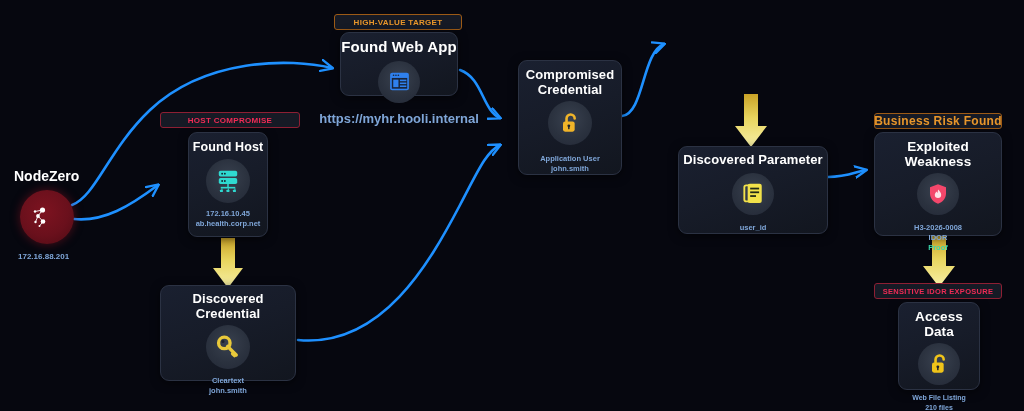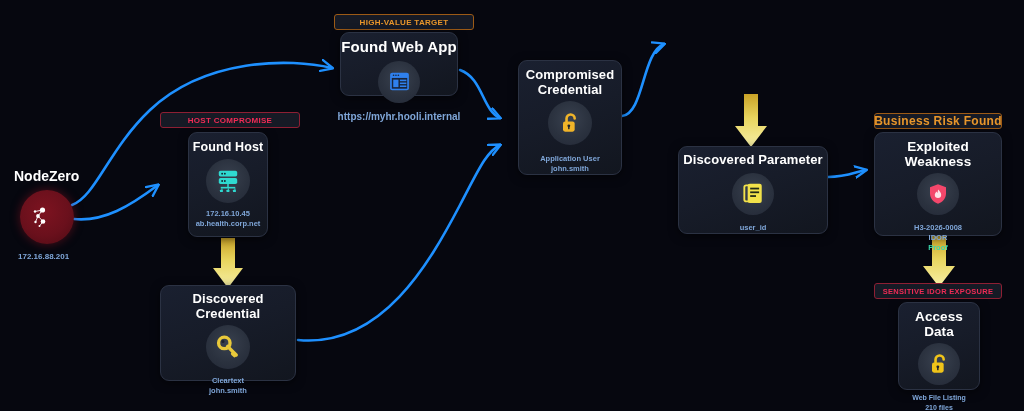--- a/index.html
+++ b/index.html
@@ -163,21 +163,21 @@
         <circle cx="8.5" cy="25" r="1.2" fill="#ffffff"></circle>
         <circle cx="12.5" cy="29" r="1" fill="#ffffff"></circle>
         <path d="M15.5 13 L11 19 M11 19 L16 24.5 M15.5 13 L8 14.5 M11 19 L8.5 25 M16 24.5 L12.5 29" stroke="#ffffff" stroke-width="0.9" fill="none"></path>
       </svg>
     </div>
     <div id="nodezero-ip" style="left:18px; top:252px;">172.16.88.201</div>
   </div>
 
   <div class="badge red" style="left:160px; top:112px; width:140px; height:16px; font-size:8px;">HOST COMPROMISE</div>
 
-  <div class="badge orange" style="left:334px; top:14px; width:140px; height:16px; font-size:8px;">HIGH-VALUE TARGET</div>
+  <div class="badge orange" style="left:334px; top:14px; width:128px; height:16px; font-size:8px;">HIGH-VALUE TARGET</div>
 
   <div class="badge orange" style="left:874px; top:113px; width:128px; height:16px; font-size:12px;">Business Risk Found</div>
 
   <div class="badge red" style="left:874px; top:283px; width:128px; height:16px; font-size:7.5px;">SENSITIVE IDOR EXPOSURE</div>
 
   <div class="node" style="left:188px; top:132px; width:80px; height:105px; padding-top:7px;">
     <div class="title" style="font-size:12.5px;">Found Host</div>
     <div class="disc" style="width:44px; height:44px; margin-top:5px;">
       <svg width="26" height="26" viewBox="0 0 24 24">
         <rect x="3.5" y="2.5" width="17" height="5.4" rx="1.6" fill="#2fd9d0"></rect>
@@ -210,21 +210,21 @@
         <rect x="4.6" y="8.6" width="14.8" height="10.3" fill="#18243a"></rect>
         <circle cx="6.3" cy="6" r="0.8" fill="#18243a"></circle>
         <circle cx="8.6" cy="6" r="0.8" fill="#18243a"></circle>
         <circle cx="10.9" cy="6" r="0.8" fill="#18243a"></circle>
         <rect x="6" y="10.2" width="5" height="7.2" fill="#2f80ed"></rect>
         <rect x="12.4" y="10.2" width="6.2" height="1.5" fill="#2f80ed"></rect>
         <rect x="12.4" y="13" width="6.2" height="1.5" fill="#2f80ed"></rect>
         <rect x="12.4" y="15.8" width="6.2" height="1.5" fill="#2f80ed"></rect>
       </svg>
     </div>
-    <div class="meta" style="margin-top:7px; font-size:10px;">
+    <div class="meta" style="margin-top:7px; font-size:13px;">
       <div class="m-blue">https://myhr.hooli.internal</div>
     </div>
   </div>
 
   <div class="node" style="left:160px; top:285px; width:136px; height:96px; padding-top:6px;">
     <div class="title" style="font-size:13px;">Discovered Credential</div>
     <div class="disc" style="width:44px; height:44px; margin-top:4px;">
       <svg width="26" height="26" viewBox="0 0 24 24">
         <circle cx="8.6" cy="8.2" r="5.3" fill="none" stroke="#e9c93a" stroke-width="3.1"></circle>
         <circle cx="7.4" cy="7" r="1.4" fill="#1c222d"></circle>

